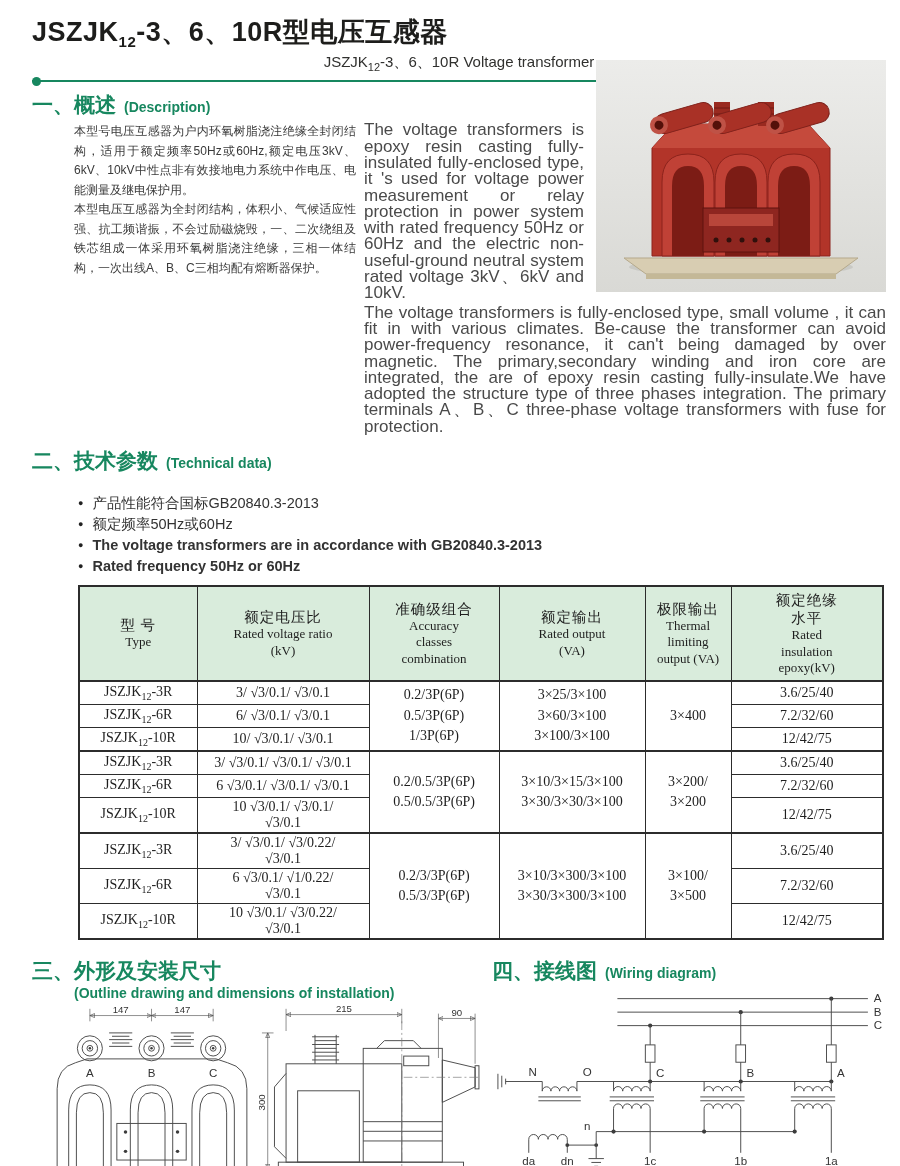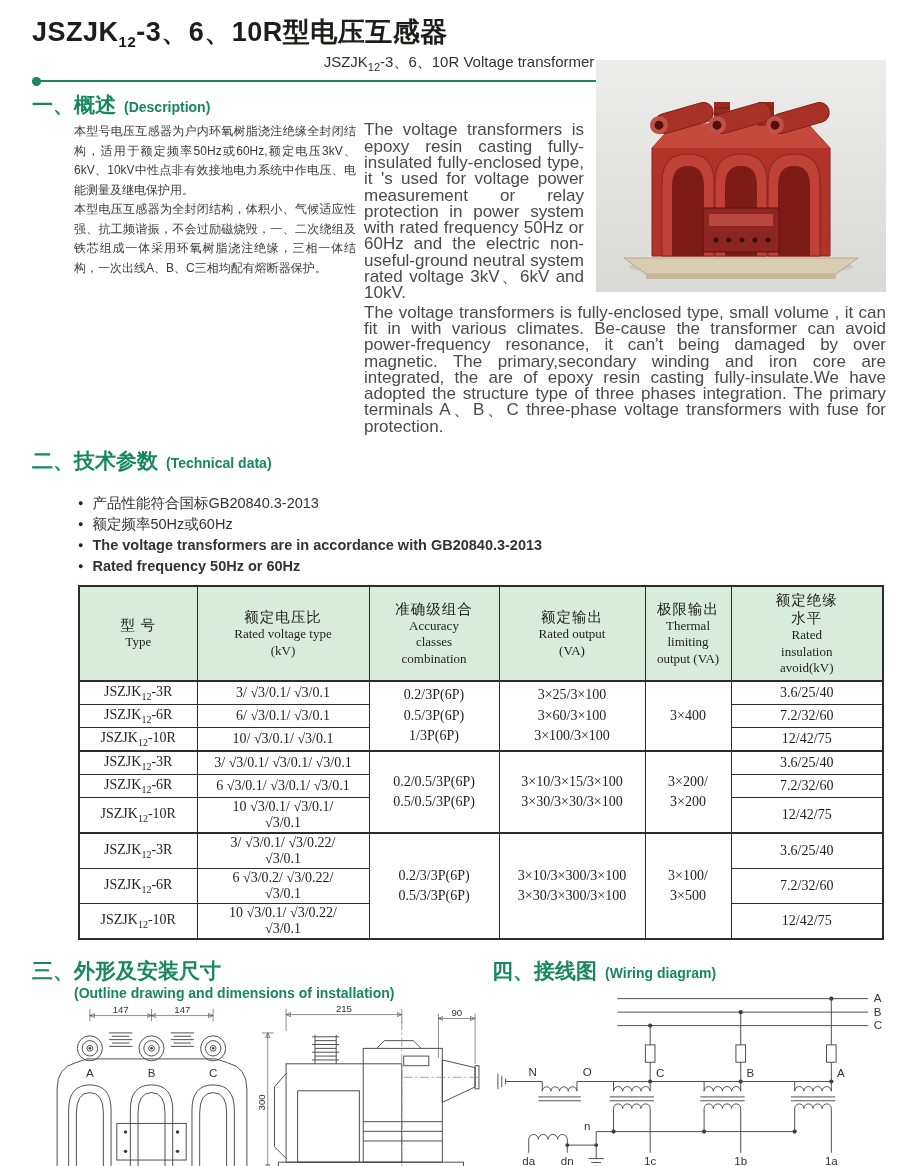--- a/index.html
+++ b/index.html
@@ -159,21 +159,21 @@
           <col style="width:152px">
         </colgroup>
       <tbody>
           <tr>
         <th>
               <div class="zh">型  号</div>
               <div>Type</div>
             </th>
         <th>
               <div class="zh">额定电压比</div>
-              <div>Rated voltage type</div>
+              <div>Rated voltage ratio</div>
               <div>(kV)</div>
             </th>
         <th>
               <div class="zh">准确级组合</div>
               <div>Accuracy</div>
               <div>classes</div>
               <div>combination</div>
             </th>
         <th>
               <div class="zh">额定输出</div>
@@ -184,21 +184,21 @@
               <div class="zh">极限输出</div>
               <div>Thermal</div>
               <div>limiting</div>
               <div>output (VA)</div>
             </th>
         <th>
               <div class="zh">额定绝缘</div>
               <div class="zh">水平</div>
               <div>Rated</div>
               <div>insulation</div>
-              <div>avoid(kV)</div>
+              <div>epoxy(kV)</div>
             </th>
       </tr>
 
       <tr class="gs">
         <td><span>JSZJK</span><sub>12</sub><span>-3R</span></td>
         <td>3/ √3/0.1/ √3/0.1</td>
         <td class="mc" rowspan="3">
               <div>0.2/3P(6P)</div>
               <div>0.5/3P(6P)</div>
               <div>1/3P(6P)</div>
@@ -264,21 +264,21 @@
               <div>3×30/3×300/3×100</div>
             </td>
         <td class="mc" rowspan="3">
               <div>3×100/</div>
               <div>3×500</div>
             </td>
         <td>3.6/25/40</td>
       </tr>
       <tr>
         <td><span>JSZJK</span><sub>12</sub><span>-6R</span></td>
-        <td>6 √3/0.2/ √3/0.22/ √3/0.1</td>
+        <td>6 √3/0.1/ √1/0.22/ √3/0.1</td>
         <td>7.2/32/60</td>
       </tr>
       <tr>
         <td><span>JSZJK</span><sub>12</sub><span>-10R</span></td>
         <td>10 √3/0.1/ √3/0.22/ √3/0.1</td>
         <td>12/42/75</td>
       </tr>
     </tbody>
       </table>
   </section>

